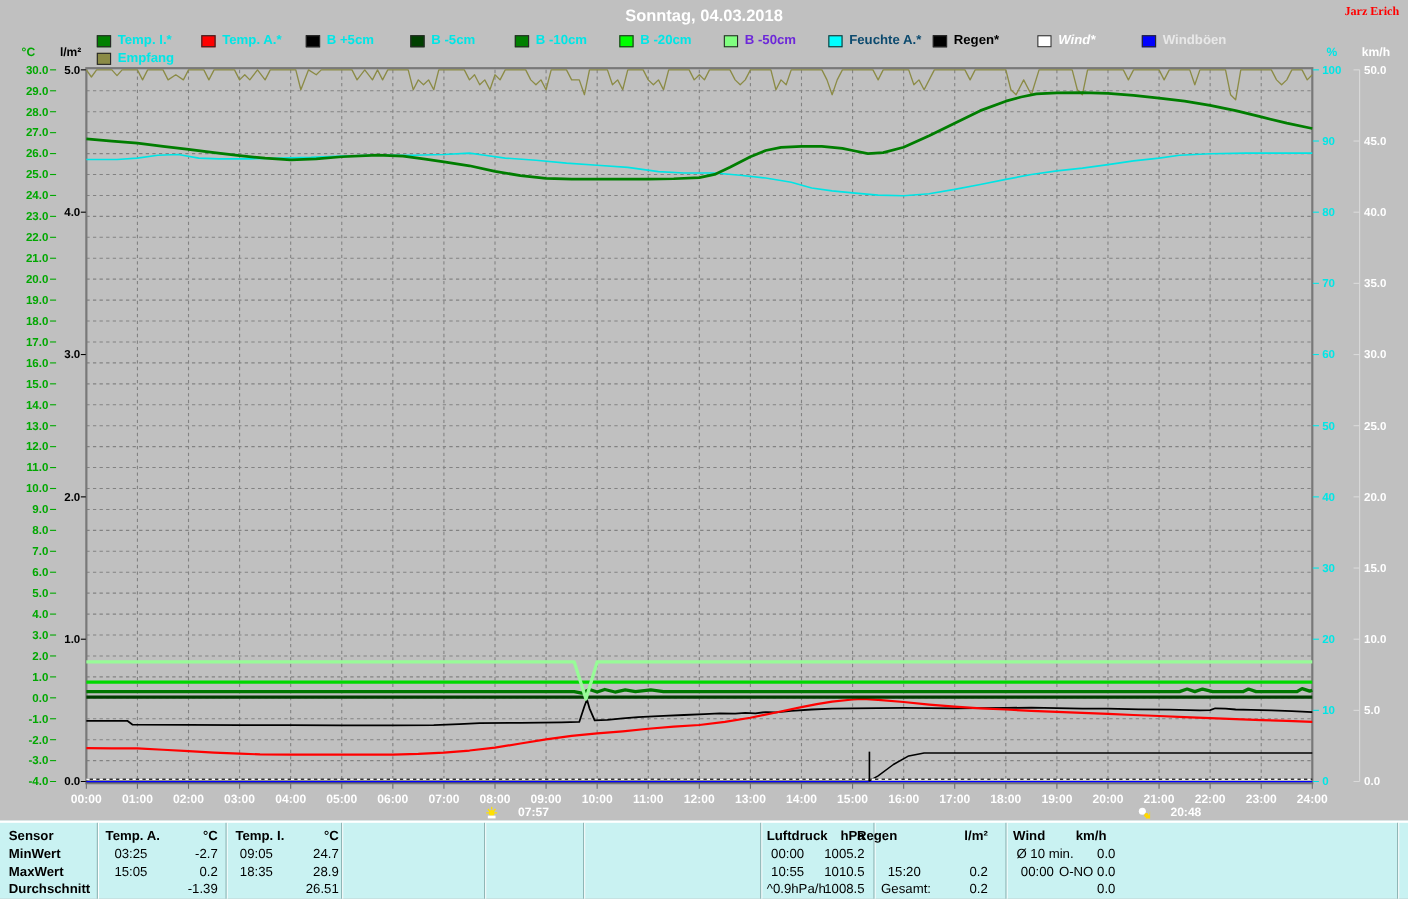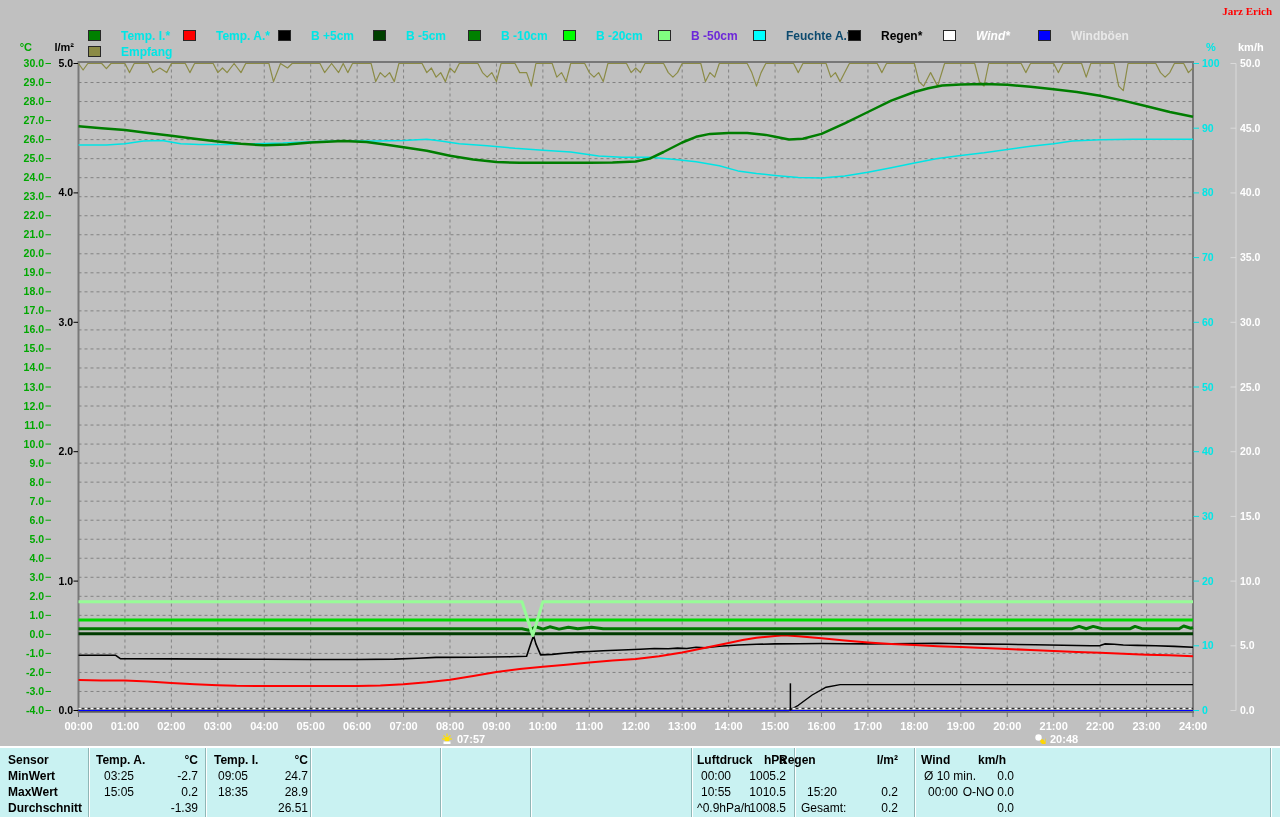--- a/index.html
+++ b/index.html
@@ -2,38 +2,39 @@
 <html><head>
 <meta charset="utf-8">
 <style>
   html,body{margin:0;padding:0;}
   body{width:1280px;height:817px;background:#c0c0c0;overflow:hidden;
        font-family:"Liberation Sans",sans-serif;position:relative;}
   #root{position:absolute;left:0;top:0;width:1280px;height:817px;background:#c0c0c0;}
   .title{position:absolute;top:6px;left:0;width:1280px;text-align:center;color:#ffffff;
          font-size:15px;font-weight:bold;}
   .watermark{position:absolute;top:5px;right:8px;color:#ff0000;font-size:11px;font-weight:bold;font-family:Liberation Serif, serif;}
-  .li{position:absolute;height:13px;display:flex;align-items:flex-start;gap:20px;white-space:nowrap;}
+  .li{position:absolute;height:13px;display:flex;align-items:flex-end;gap:6px;white-space:nowrap;}
   .sw{width:13px;height:11px;display:inline-block;border:1px solid #282828;box-sizing:border-box;}
   .ll{font-size:12px;font-weight:bold;line-height:13px;}
   #chart-svg{position:absolute;left:0;top:0;}
-  .marker{position:absolute;display:flex;align-items:center;gap:4px;color:#ffffff;
+  .marker{position:absolute;display:flex;align-items:center;gap:18px;color:#ffffff;
           font-size:11px;font-weight:bold;}
   #table{position:absolute;left:0;top:746px;width:1280px;height:71px;background:#c9f2f2;
          border-top:2px solid #ffffff;box-sizing:border-box;}
   .sep{position:absolute;top:0;width:1px;height:69px;background:#8fb6b6;box-shadow:1px 0 0 #ffffff;}
   .tc{position:absolute;font-size:12px;color:#000;white-space:nowrap;line-height:14px;}
   .b{font-weight:bold;}
   .ra{text-align:right;}
 </style>
 </head>
 <body>
 
 <div id="root">
 
+  <div class="title">Sonntag, 04.03.2018</div>
   <div class="watermark">Jarz Erich</div>
 
   <div id="legend">
     <div class="li" style="left:88px;top:30px">
         <span class="sw" style="background: rgb(0, 128, 0);"></span>
         <span class="ll" style="color: rgb(0, 230, 230);">Temp. I.*</span>
       </div>
     <div class="li" style="left:183px;top:30px">
         <span class="sw" style="background: rgb(255, 0, 0);"></span>
         <span class="ll" style="color: rgb(0, 230, 230);">Temp. A.*</span>

